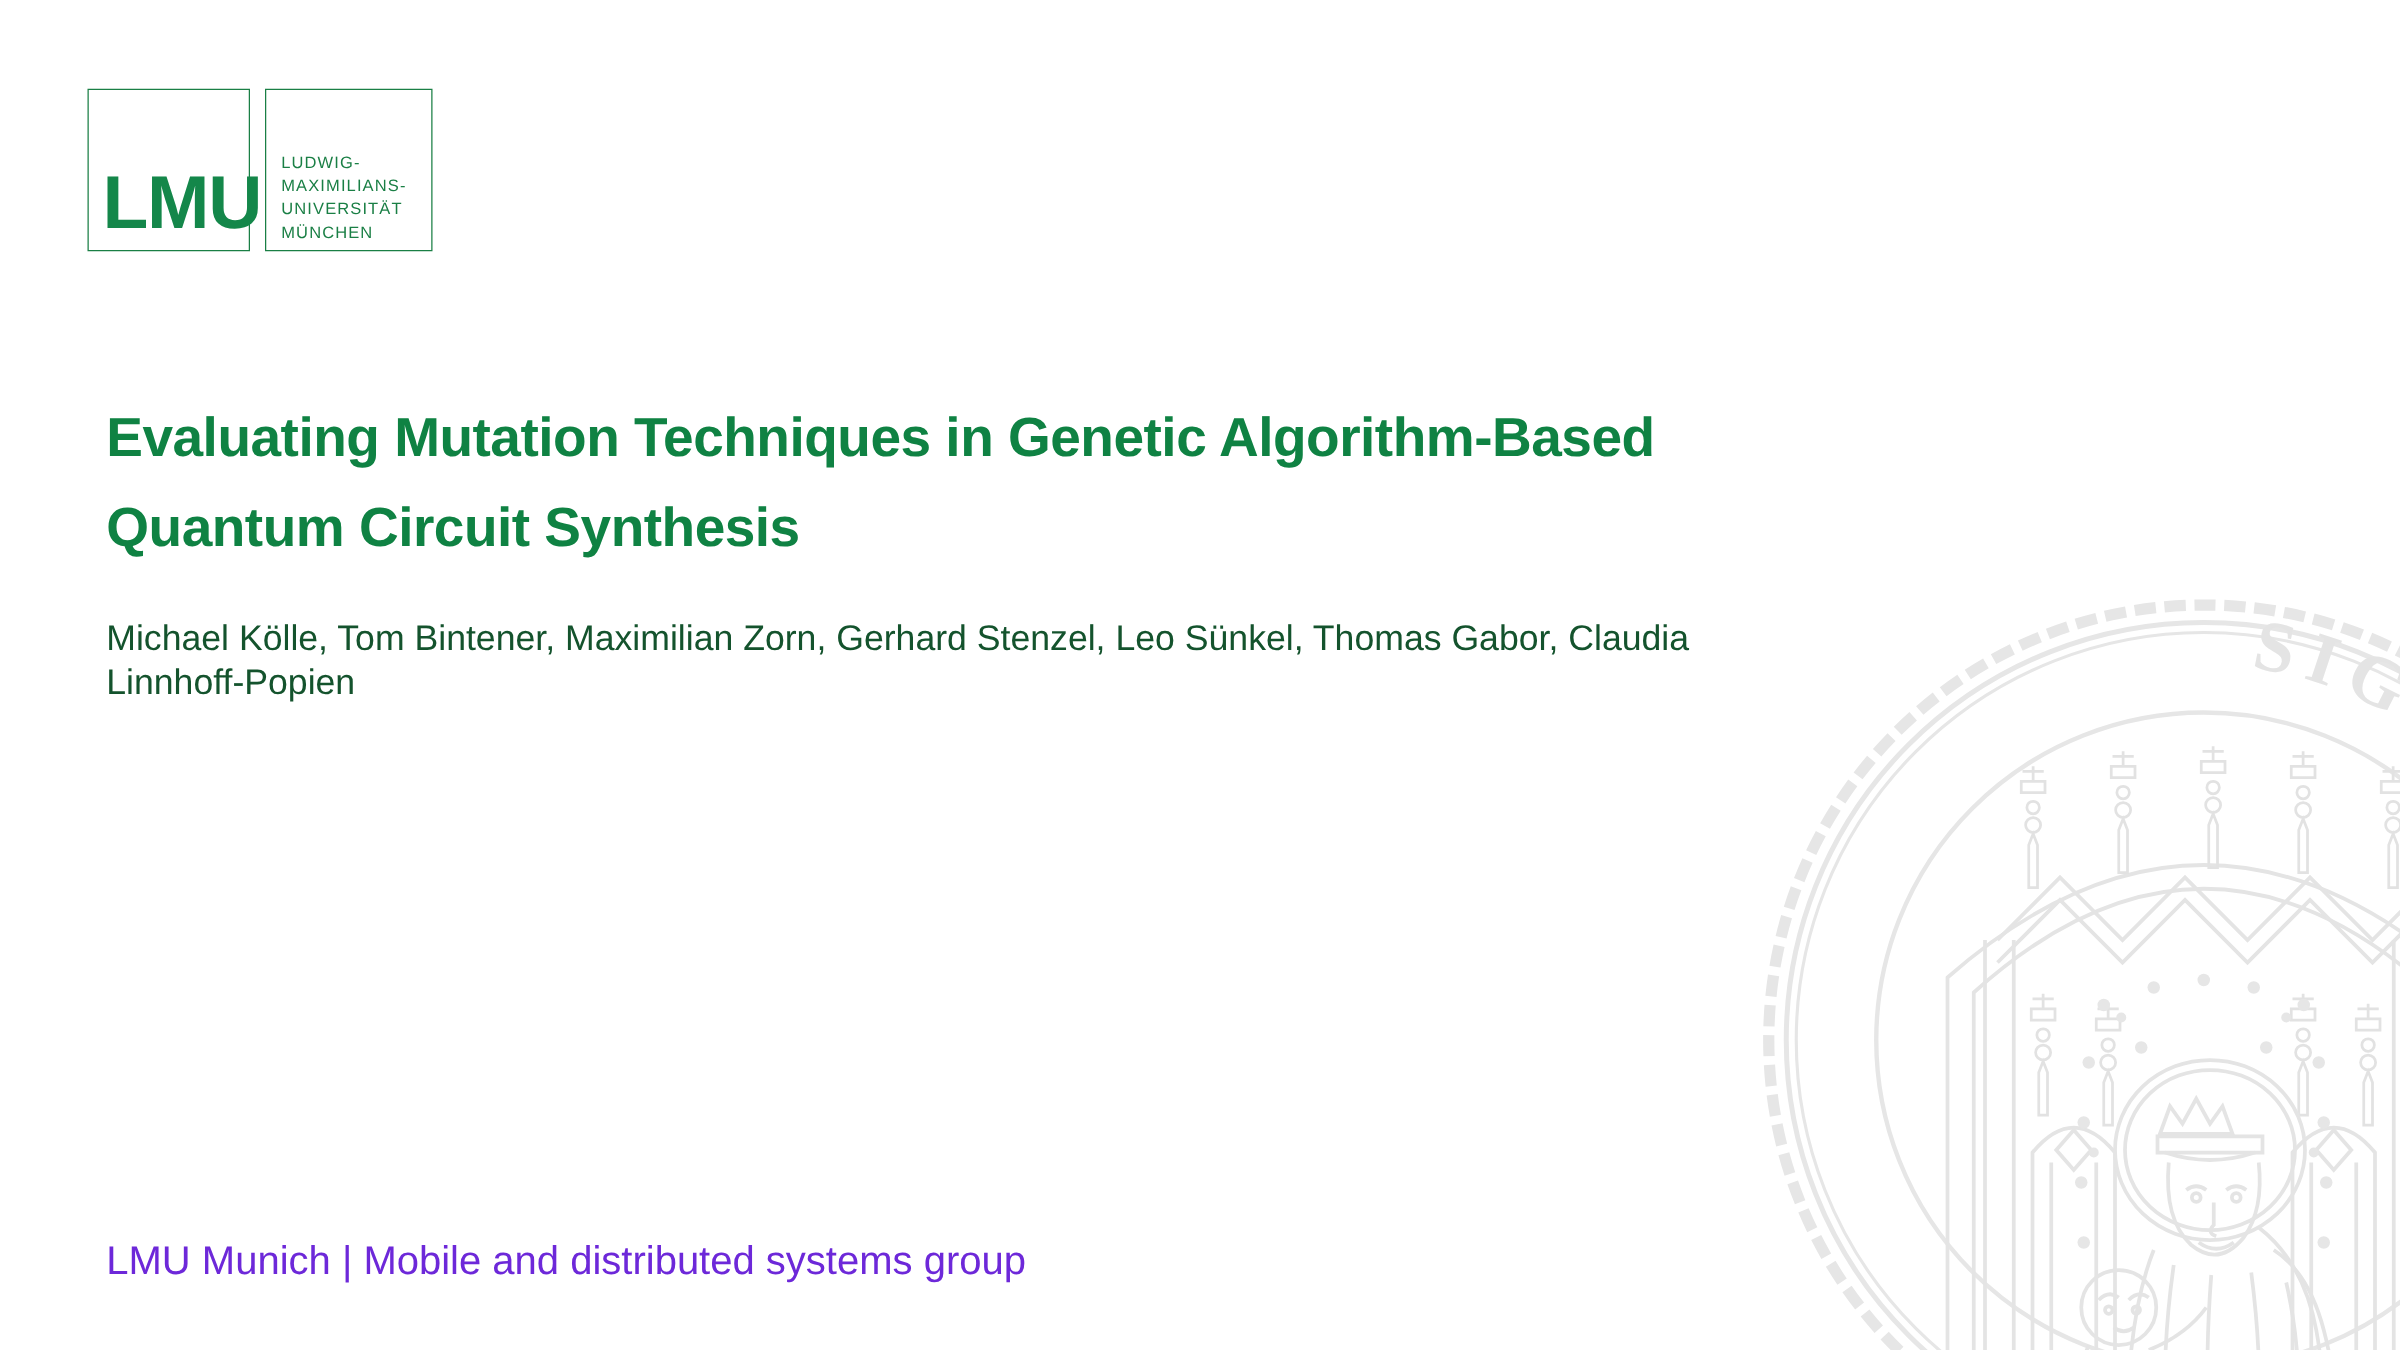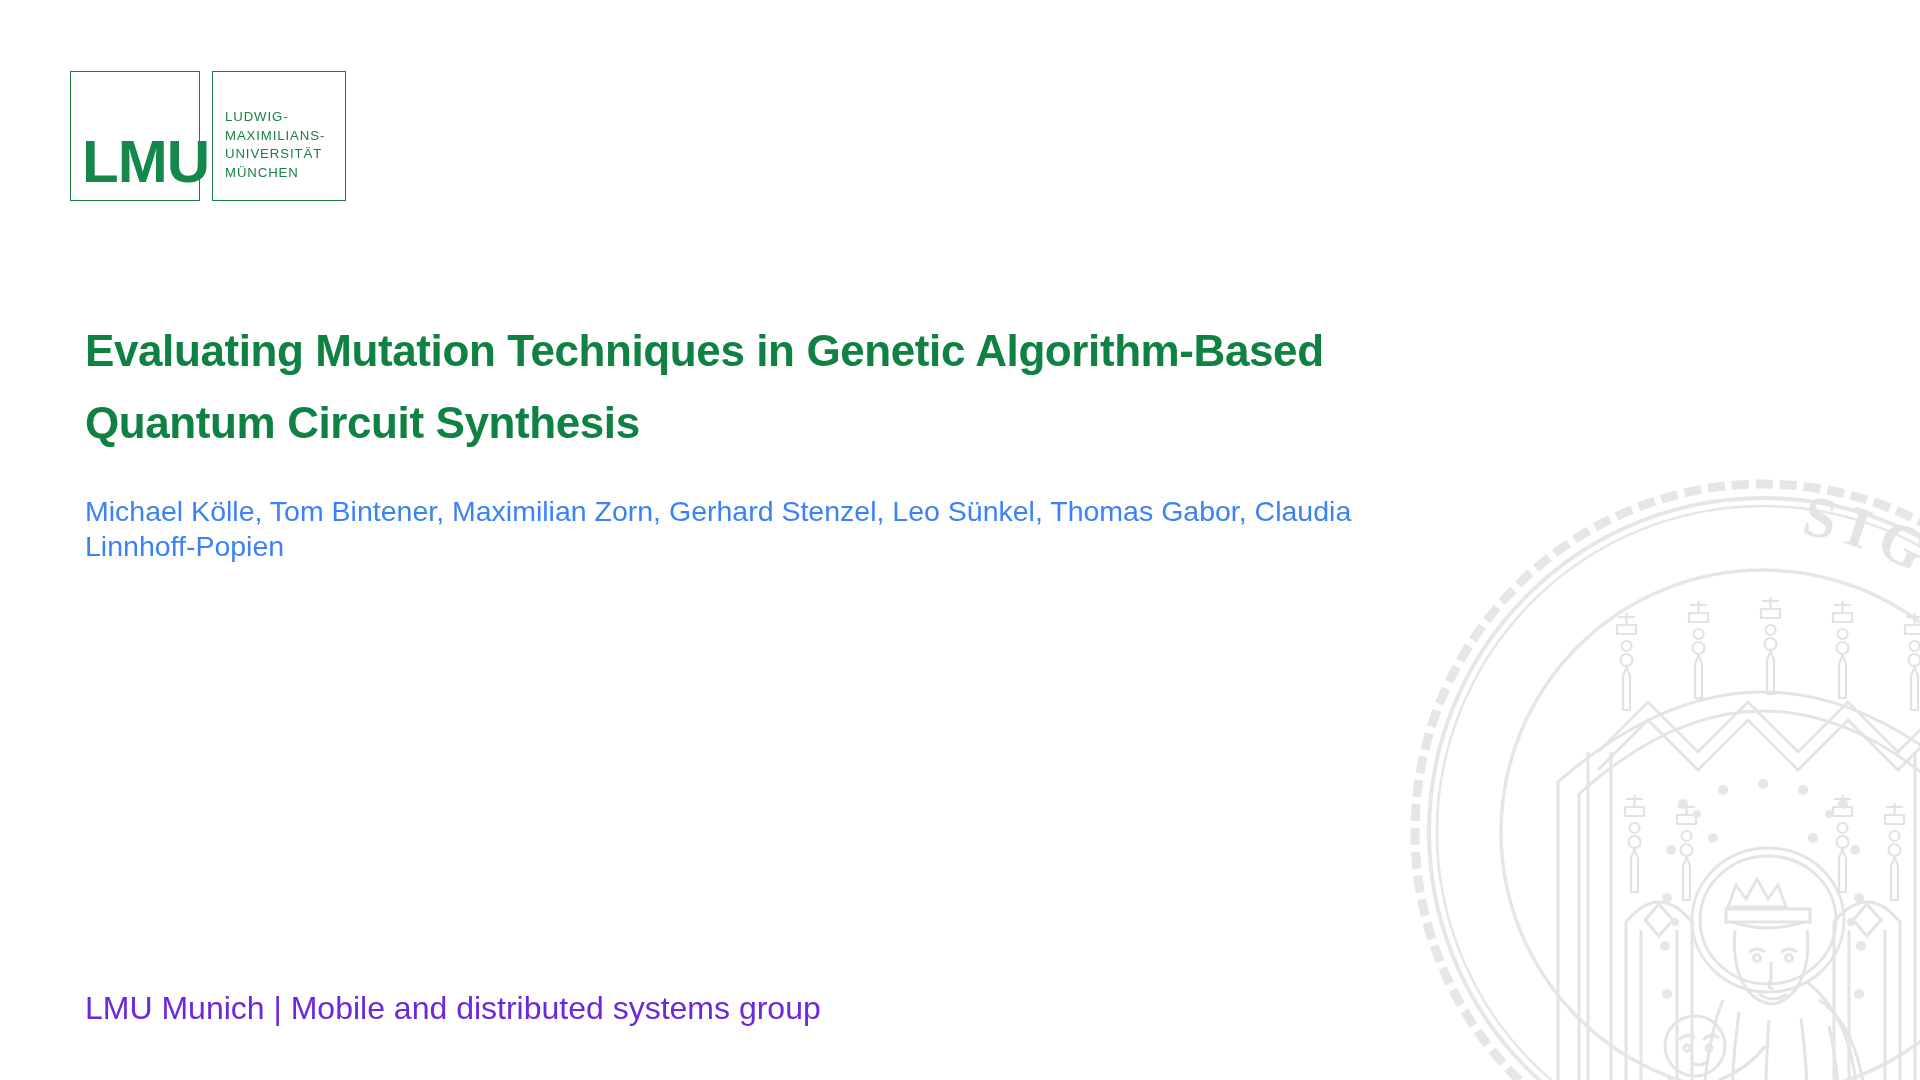--- a/index.html
+++ b/index.html
@@ -66,21 +66,21 @@
     letter-spacing: -1px;
     color: #14874a;
   }
   #logo-wordmark-box {
     width: 134px;
     margin-left: 12px;
   }
   #logo-wordmark {
     position: absolute;
     left: 12px;
-    bottom: 18px;
+    bottom: 5px;
     font-family: "Liberation Sans", sans-serif;
     font-size: 13.2px;
     line-height: 18.5px;
     letter-spacing: 0.9px;
     color: #1a7f45;
     white-space: pre;
   }
 
   
   #title-block {
@@ -106,21 +106,21 @@
     left: 85px;
     top: 494px;
     width: 1290px;
     z-index: 2;
   }
   #authors {
     margin: 0;
     font-family: "Liberation Sans", sans-serif;
     font-size: 28.5px;
     line-height: 35px;
-    color: #3b82f6;
+    color: #14532d;
   }
 
   
   #footer {
     position: absolute;
     left: 85px;
     top: 992px;
     z-index: 2;
   }
   #footer-text {

